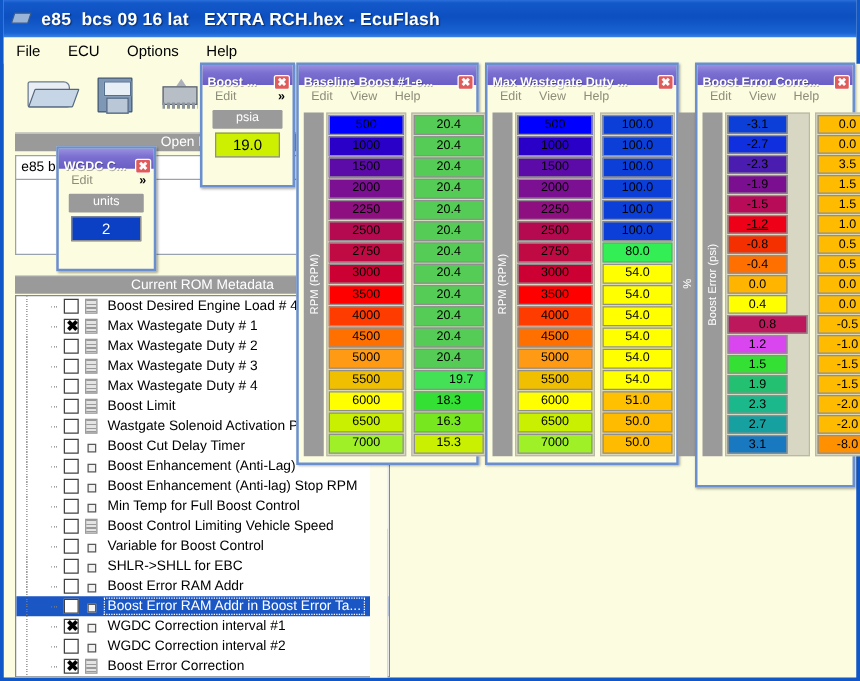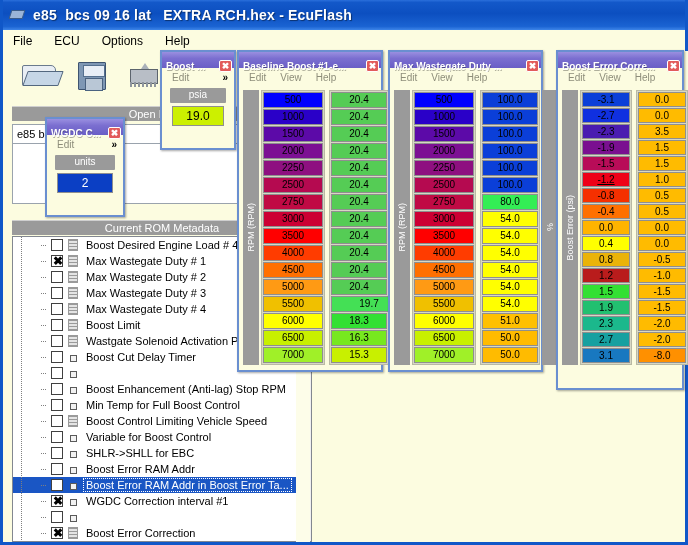--- a/index.html
+++ b/index.html
@@ -383,20 +383,21 @@
             <div class="elbow"></div>
             <div class="cbx"></div>
             <div class="ticon dot"></div>
             <div class="tlabel">Boost Cut Delay Timer</div>
           </div>
           <div class="trow">
             <div class="dots"></div>
             <div class="elbow"></div>
             <div class="cbx"></div>
             <div class="ticon dot"></div>
+            <div class="tlabel">Boost Enhancement (Anti-Lag)</div>
           </div>
           <div class="trow">
             <div class="dots"></div>
             <div class="elbow"></div>
             <div class="cbx"></div>
             <div class="ticon dot"></div>
             <div class="tlabel">Boost Enhancement (Anti-lag) Stop RPM</div>
           </div>
           <div class="trow">
             <div class="dots"></div>
@@ -445,20 +446,21 @@
             <div class="elbow"></div>
             <div class="cbx on"></div>
             <div class="ticon dot"></div>
             <div class="tlabel">WGDC Correction interval #1</div>
           </div>
           <div class="trow">
             <div class="dots"></div>
             <div class="elbow"></div>
             <div class="cbx"></div>
             <div class="ticon dot"></div>
+            <div class="tlabel">WGDC Correction interval #2</div>
           </div>
           <div class="trow">
             <div class="dots"></div>
             <div class="elbow"></div>
             <div class="cbx on"></div>
             <div class="ticon grid"></div>
             <div class="tlabel">Boost Error Correction</div>
           </div>
           <div class="trow">
             <div class="dots"></div>
@@ -633,22 +635,22 @@
           <div class="cell" style="background: rgb(11, 63, 216); width: 48px; height: 15px; line-height: 13px;">-3.1</div>
           <div class="cell" style="background: rgb(16, 48, 224); width: 48px; height: 15px; line-height: 13px;">-2.7</div>
           <div class="cell" style="background: rgb(74, 28, 176); width: 48px; height: 15px; line-height: 13px;">-2.3</div>
           <div class="cell" style="background: rgb(122, 16, 144); width: 48px; height: 15px; line-height: 13px;">-1.9</div>
           <div class="cell" style="background: rgb(184, 12, 88); width: 48px; height: 15px; line-height: 13px;">-1.5</div>
           <div class="cell" style="background: rgb(238, 0, 24); width: 48px; height: 15px; line-height: 13px; text-decoration: underline;">-1.2</div>
           <div class="cell" style="background: rgb(245, 48, 0); width: 48px; height: 15px; line-height: 13px;">-0.8</div>
           <div class="cell" style="background: rgb(255, 112, 0); width: 48px; height: 15px; line-height: 13px;">-0.4</div>
           <div class="cell" style="background: rgb(255, 180, 0); width: 48px; height: 15px; line-height: 13px;">0.0</div>
           <div class="cell" style="background: rgb(255, 255, 0); width: 48px; height: 15px; line-height: 13px;">0.4</div>
-          <div class="cell" style="background: #eab308; width: 48px; height: 15px; line-height: 13px;">0.8</div>
-          <div class="cell" style="background: #b91c1c; width: 48px; height: 15px; line-height: 13px;">1.2</div>
+          <div class="cell" style="background: #be185d; width: 64px; height: 15px; line-height: 13px;">0.8</div>
+          <div class="cell" style="background: #d946ef; width: 48px; height: 15px; line-height: 13px;">1.2</div>
           <div class="cell" style="background: rgb(51, 224, 51); width: 48px; height: 15px; line-height: 13px;">1.5</div>
           <div class="cell" style="background: rgb(34, 192, 112); width: 48px; height: 15px; line-height: 13px;">1.9</div>
           <div class="cell" style="background: rgb(27, 184, 140); width: 48px; height: 15px; line-height: 13px;">2.3</div>
           <div class="cell" style="background: rgb(22, 160, 160); width: 48px; height: 15px; line-height: 13px;">2.7</div>
           <div class="cell" style="background: rgb(24, 120, 192); width: 48px; height: 15px; line-height: 13px;">3.1</div>
         </div>
       <div class="col" id="be-val">
           <div class="cell" style="background: rgb(255, 187, 0); width: 48px; height: 15px; line-height: 13px;">0.0</div>
           <div class="cell" style="background: rgb(255, 187, 0); width: 48px; height: 15px; line-height: 13px;">0.0</div>
           <div class="cell" style="background: rgb(255, 187, 0); width: 48px; height: 15px; line-height: 13px;">3.5</div>

